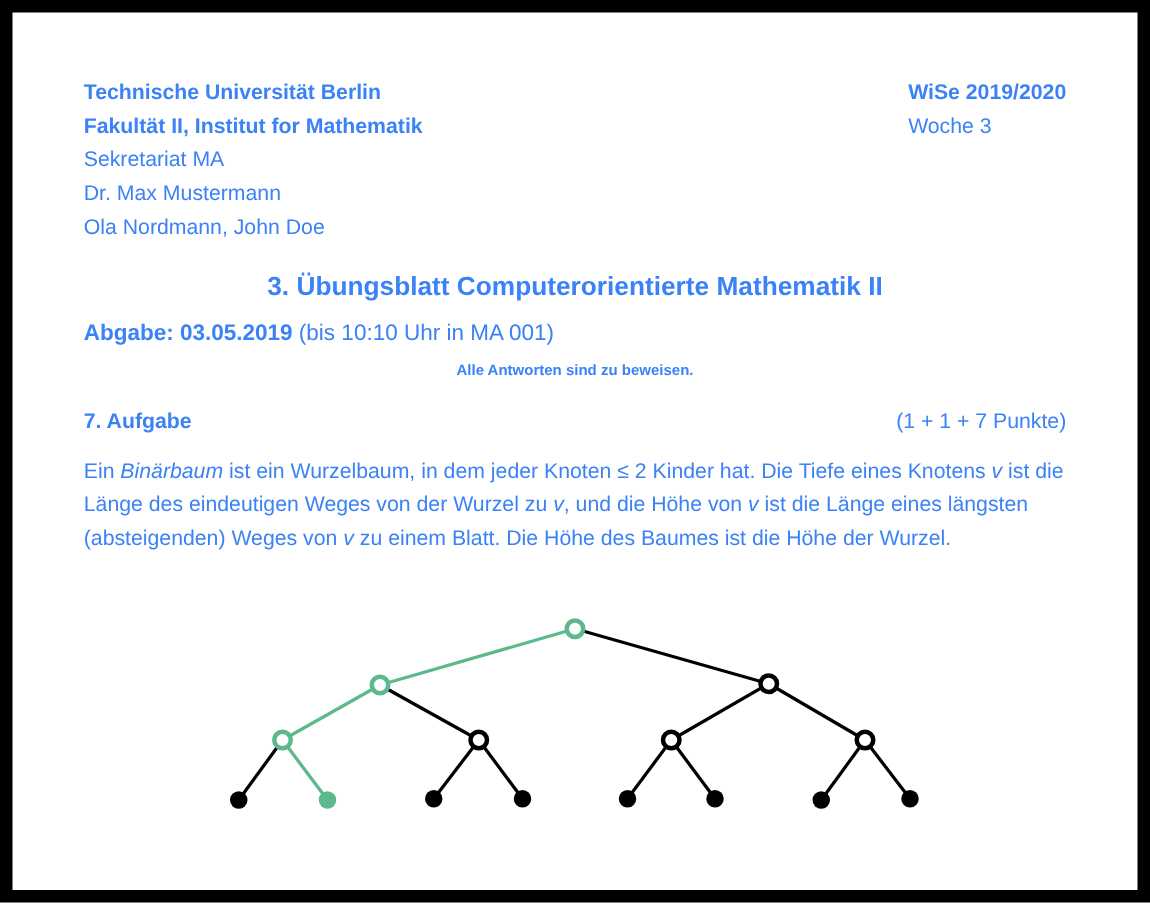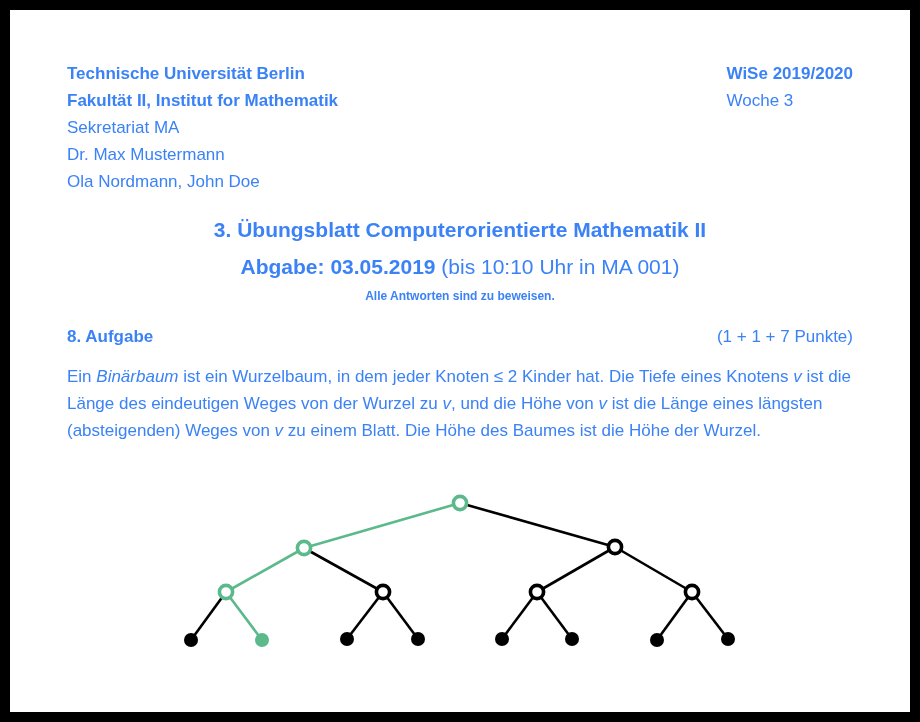--- a/index.html
+++ b/index.html
@@ -20,21 +20,21 @@
     color: #3b82f6;
   }
   .header-row { display: flex; justify-content: space-between; }
   .header-col { font-size: 17px; line-height: 27px; white-space: nowrap; }
   .header-right { text-align: left; }
   .bold { font-weight: bold; }
   .title {
     text-align: center; font-size: 21px; font-weight: bold;
     line-height: 30px; margin-top: 20px;
   }
-  .abgabe { text-align: center; font-size: 21px; line-height: 27px; margin-top: 8px; }
+  .abgabe { text-align: left; font-size: 18px; line-height: 27px; margin-top: 8px; }
   .abgabe .lead { font-weight: bold; }
   .note { text-align: center; font-size: 12px; font-weight: bold; line-height: 27px; margin-top: 3px; }
   .exercise-row {
     display: flex; justify-content: space-between;
     font-size: 17px; line-height: 27px; margin-top: 13px;
   }
   .exercise-label { font-weight: bold; }
   .paragraph { font-size: 17px; line-height: 27px; margin-top: 13px; }
   .tree-svg {
     position: absolute; left: 0; top: 0;
@@ -62,21 +62,21 @@
         </div>
     </div>
 
     <div class="title">3. Übungsblatt Computerorientierte Mathematik II</div>
 
     <div class="abgabe"><span class="lead">Abgabe: 03.05.2019</span><span> (bis 10:10 Uhr in MA 001)</span></div>
 
     <div class="note">Alle Antworten sind zu beweisen.</div>
 
     <div class="exercise-row">
-      <span class="exercise-label">8. Aufgabe</span>
+      <span class="exercise-label">7. Aufgabe</span>
       <span class="exercise-points">(1 + 1 + 7 Punkte)</span>
     </div>
 
     <div class="paragraph"><span>Ein </span><i>Binärbaum</i><span> ist ein Wurzelbaum, in dem jeder Knoten ≤ 2 Kinder hat. Die Tiefe eines Knotens </span><i>v</i><span> ist die Länge des eindeutigen Weges von der Wurzel zu </span><i>v</i><span>, und die Höhe von </span><i>v</i><span> ist die Länge eines längsten (absteigenden) Weges von </span><i>v</i><span> zu einem Blatt. Die Höhe des Baumes ist die Höhe der Wurzel.</span></div>
 
   </div>
 </div>
 
 <svg class="tree-svg" viewBox="0 0 920 722" xmlns="http://www.w3.org/2000/svg">
     <line x1="460" y1="503" x2="304" y2="548" stroke="#5cb98c" stroke-width="2.6"></line>

